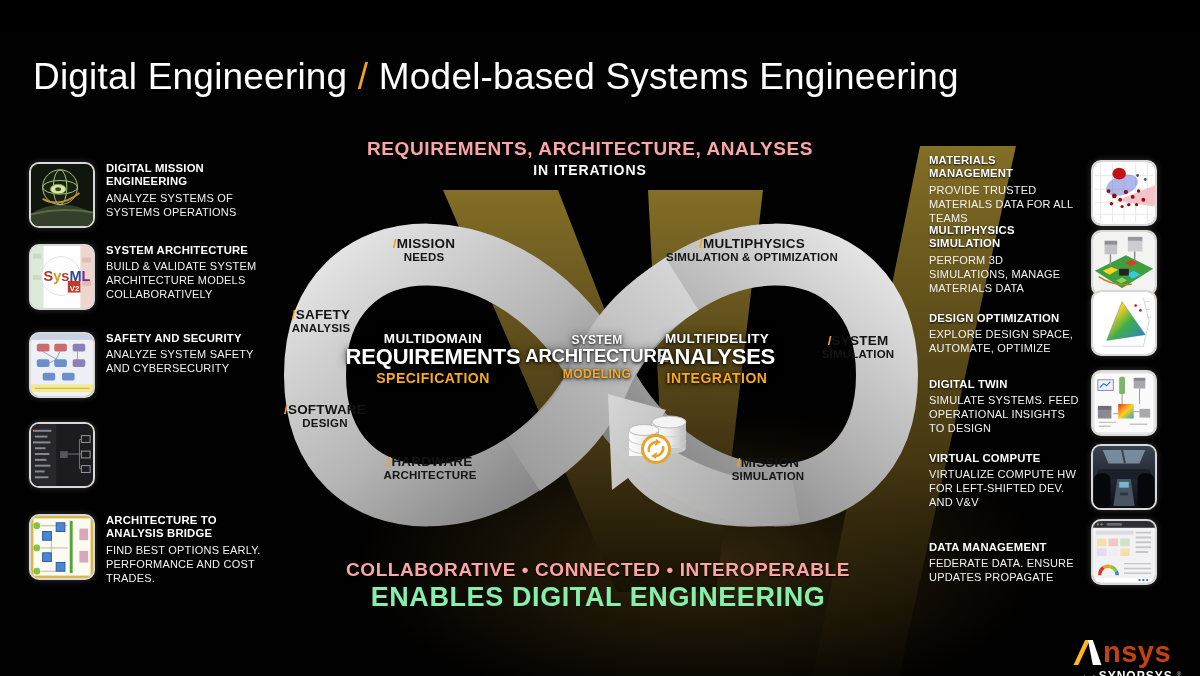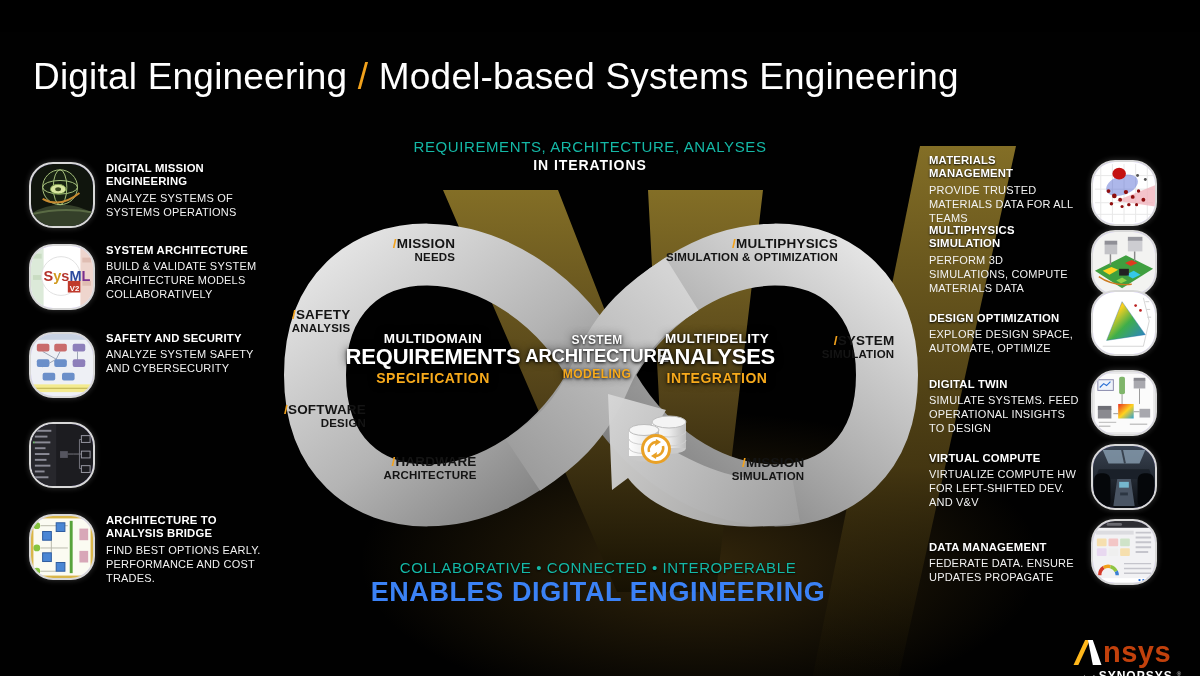--- a/index.html
+++ b/index.html
@@ -9,47 +9,47 @@
 
   
   .title{position:absolute;left:33px;top:24px;margin:0;font-size:37px;font-weight:400;color:#fff;
          letter-spacing:.2px;white-space:nowrap;}
   .title .tslash{color:#F2A21C;}
 
   
   .banner{position:absolute;transform:translateX(-50%);text-align:center;white-space:nowrap;}
   .banner-top{left:590px;top:106px;}
   .banner-bottom{left:598px;top:527px;text-align:center;}
-  .b-orange{color:#14b8a6;font-size:15px;font-weight:400;letter-spacing:.6px;
+  .b-orange{color:#fca5a5;font-size:19px;font-weight:700;letter-spacing:.6px;
             text-shadow:0 1px 2px rgba(0,0,0,.85);}
   .b-white{color:#fff;font-size:14px;font-weight:800;letter-spacing:.9px;margin-top:2px;}
-  .bb-white{color:#3b82f6;font-size:27px;font-weight:800;letter-spacing:.6px;margin-top:1px;}
+  .bb-white{color:#86efac;font-size:27px;font-weight:800;letter-spacing:.6px;margin-top:1px;}
 
   
-  .slabel{position:absolute;transform:translateX(-50%);text-align:right;color:#141414;
+  .slabel{position:absolute;transform:translateX(-50%);text-align:center;color:#141414;
           line-height:1.05;white-space:nowrap;}
   .slabel .l1{font-size:13.5px;font-weight:800;letter-spacing:.2px;}
   .slabel .l2{font-size:11.5px;font-weight:800;letter-spacing:.2px;}
   .oslash{color:#F2A21C;font-weight:800;}
 
   
   .node{position:absolute;transform:translateX(-50%);text-align:center;line-height:1.04;white-space:nowrap;
         text-shadow:0 1px 3px rgba(0,0,0,.95),0 0 8px rgba(0,0,0,.7);}
   .node .n1{color:#fff;font-size:13.5px;font-weight:800;letter-spacing:.3px;}
   .node .n2{color:#fff;font-size:22px;font-weight:800;letter-spacing:-.2px;}
   .node .n3{color:#F7AA1C;font-size:14px;font-weight:800;letter-spacing:.5px;margin-top:2px;}
   .node.mid .n1{font-size:12px;}
   .node.mid .n2{font-size:18.5px;}
   .node.mid .n3{font-size:12px;}
 
   
   .litem{position:absolute;left:29px;display:flex;gap:11px;width:248px;align-items:flex-start;}
   .ritem{position:absolute;left:929px;display:flex;gap:12px;width:228px;align-items:flex-end;}
-  .thumb{flex:0 0 auto;width:62px;height:62px;border:2px solid #d8d8d8;border-radius:24px;overflow:hidden;
-         background:#c4b5fd;box-shadow:0 0 6px rgba(255,255,255,.22);}
+  .thumb{flex:0 0 auto;width:62px;height:62px;border:2px solid #d8d8d8;border-radius:10px;overflow:hidden;
+         background:#a16207;box-shadow:0 0 6px rgba(255,255,255,.22);}
   .thumb svg{display:block;width:100%;height:100%;}
   .itext{flex:1 1 auto;}
   .ritem .itext{width:154px;}
   .ititle{color:#fff;font-size:11.3px;font-weight:800;letter-spacing:.2px;line-height:1.18;
           margin-bottom:3px;text-shadow:0 1px 2px #000;}
   .idesc{color:#f2f2f2;font-size:11px;font-weight:400;line-height:1.27;letter-spacing:.2px;}
 
   
   .logo{position:absolute;left:1072px;top:607px;}
   .brandrow{display:flex;align-items:flex-end;}
@@ -339,21 +339,21 @@
           </g>
           <circle cx="46" cy="14" r="1.5" fill="#555"></circle>
             <circle cx="54" cy="18" r="1.5" fill="#555"></circle>
         </svg>
       </div>
     </div>
 
     <div class="ritem" style="top:192px;">
       <div class="itext">
         <div class="ititle">MULTIPHYSICS SIMULATION</div>
-        <div class="idesc">PERFORM 3D SIMULATIONS, COMPUTE MATERIALS DATA</div>
+        <div class="idesc">PERFORM 3D SIMULATIONS, MANAGE MATERIALS DATA</div>
       </div>
       <div class="thumb">
         <svg viewBox="0 0 64 64">
           <rect width="64" height="64" fill="#f3f3f1"></rect>
           <path d="M2 40 L34 24 L62 38 L30 58 Z" fill="#3f9f3f"></path>
           <path d="M10 40 l9 -4 7 3 -9 5 z" fill="#ffd21f"></path>
           <path d="M33 32 l7 -3 6 3 -7 3 z" fill="#e03a1f"></path>
           <path d="M34 44 l8 -4 7 4 -8 4 z" fill="#35c8e8"></path>
           <path d="M24 50 l6 -3 5 3 -6 3 z" fill="#8fd44a"></path>
           <rect x="27" y="38" width="10" height="7" fill="#222"></rect>

